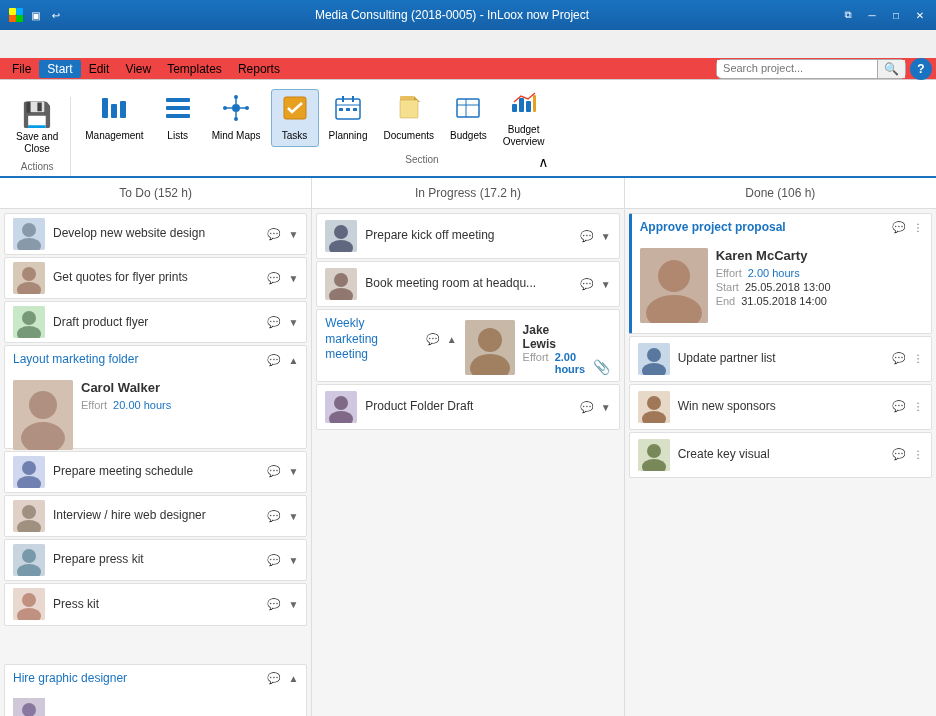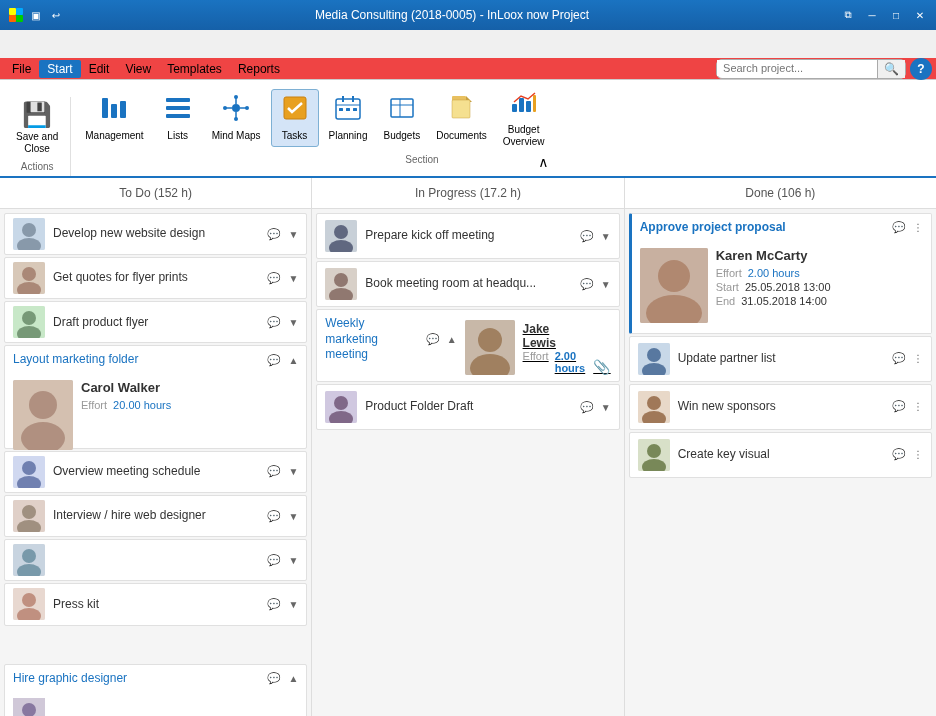--- a/index.html
+++ b/index.html
@@ -348,36 +348,36 @@
             <rect x="5" y="14" width="4" height="3" rx="0.5" fill="#1a73c1"></rect>
             <rect x="12" y="14" width="4" height="3" rx="0.5" fill="#1a73c1"></rect>
             <rect x="19" y="14" width="4" height="3" rx="0.5" fill="#1a73c1"></rect>
           </svg>
         </span>
         <span class="ribbon-label">Planning</span>
       </button>
       <button class="ribbon-btn">
         <span class="ribbon-btn-icon">
           <svg width="28" height="28" viewBox="0 0 28 28">
+            <rect x="5" y="2" width="14" height="20" rx="1" fill="#e8c060"></rect>
+            <polygon points="19,2 25,8 19,8" fill="#c8a040"></polygon>
+            <rect x="5" y="6" width="18" height="18" rx="1" fill="#f5e090" stroke="#c8a040" stroke-width="0.5"></rect>
+          </svg>
+        </span>
+        <span class="ribbon-label">Documents</span>
+      </button>
+      <button class="ribbon-btn">
+        <span class="ribbon-btn-icon">
+          <svg width="28" height="28" viewBox="0 0 28 28">
             <rect x="3" y="5" width="22" height="18" rx="1" fill="none" stroke="#1a73c1" stroke-width="1.5"></rect>
             <line x1="3" y1="11" x2="25" y2="11" stroke="#1a73c1" stroke-width="1"></line>
             <line x1="12" y1="5" x2="12" y2="23" stroke="#1a73c1" stroke-width="1"></line>
           </svg>
         </span>
         <span class="ribbon-label">Budgets</span>
-      </button>
-      <button class="ribbon-btn">
-        <span class="ribbon-btn-icon">
-          <svg width="28" height="28" viewBox="0 0 28 28">
-            <rect x="5" y="2" width="14" height="20" rx="1" fill="#e8c060"></rect>
-            <polygon points="19,2 25,8 19,8" fill="#c8a040"></polygon>
-            <rect x="5" y="6" width="18" height="18" rx="1" fill="#f5e090" stroke="#c8a040" stroke-width="0.5"></rect>
-          </svg>
-        </span>
-        <span class="ribbon-label">Documents</span>
       </button>
       <button class="ribbon-btn">
         <span class="ribbon-btn-icon">
           <svg width="28" height="28" viewBox="0 0 28 28">
             <rect x="2" y="16" width="5" height="8" fill="#1a73c1" rx="1"></rect>
             <rect x="9" y="10" width="5" height="14" fill="#1a73c1" rx="1"></rect>
             <rect x="16" y="13" width="5" height="11" fill="#1a73c1" rx="1"></rect>
             <rect x="23" y="7" width="3" height="17" fill="#e8a020" rx="1"></rect>
             <polyline points="4,14 11,8 18,11 25,5" fill="none" stroke="#e84020" stroke-width="1.5"></polyline>
           </svg>
@@ -471,21 +471,21 @@
       </div>
 
       <div class="task-card">
         <div class="avatar">
           <svg class="svg-avatar" viewBox="0 0 32 32">
               <rect width="32" height="32" fill="#d0d8f0"></rect>
               <circle cx="16" cy="12" r="7" fill="#7080b0"></circle>
               <ellipse cx="16" cy="28" rx="12" ry="8" fill="#7080b0"></ellipse>
             </svg>
         </div>
-        <span class="task-title">Overview meeting schedule</span>
+        <span class="task-title">Prepare meeting schedule</span>
         <div class="task-actions">
           <button class="task-action-btn">💬</button>
           <span class="chevron-icon">▼</span>
         </div>
       </div>
 
       <div class="task-card">
         <div class="avatar">
           <svg class="svg-avatar" viewBox="0 0 32 32">
               <rect width="32" height="32" fill="#e0d0c8"></rect>
@@ -501,20 +501,21 @@
       </div>
 
       <div class="task-card">
         <div class="avatar">
           <svg class="svg-avatar" viewBox="0 0 32 32">
               <rect width="32" height="32" fill="#c8d4e0"></rect>
               <circle cx="16" cy="12" r="7" fill="#7899aa"></circle>
               <ellipse cx="16" cy="28" rx="12" ry="8" fill="#7899aa"></ellipse>
             </svg>
         </div>
+        <span class="task-title">Prepare press kit</span>
         <div class="task-actions">
           <button class="task-action-btn">💬</button>
           <span class="chevron-icon">▼</span>
         </div>
       </div>
 
       <div class="task-card">
         <div class="avatar">
           <svg class="svg-avatar" viewBox="0 0 32 32">
               <rect width="32" height="32" fill="#e8d8d0"></rect>
@@ -584,21 +585,21 @@
       </div>
 
       <div class="task-card" style="flex-direction:row;align-items:flex-start;">
         <div class="task-card-top">
           <span class="task-title" style="color:#1a73c1;">Weekly marketing meeting</span>
           <div class="task-actions">
             <button class="task-action-btn">💬</button>
             <span class="chevron-icon">▲</span>
           </div>
         </div>
-        <div style="width:100%;display:flex;gap:8px;padding-top:4px;align-items:center;text-decoration:underline;">
+        <div style="width:100%;display:flex;gap:8px;padding-top:4px;align-items:flex-end;">
           <div class="nested-person-avatar">
             <svg viewBox="0 0 50 55" width="50" height="55">
                 <rect width="50" height="55" fill="#c8b8a8"></rect>
                 <circle cx="25" cy="20" r="12" fill="#a08060"></circle>
                 <ellipse cx="25" cy="48" rx="20" ry="14" fill="#a08060"></ellipse>
               </svg>
           </div>
           <div class="nested-detail">
             <div class="nested-name">Jake Lewis</div>
             <div class="nested-row">

